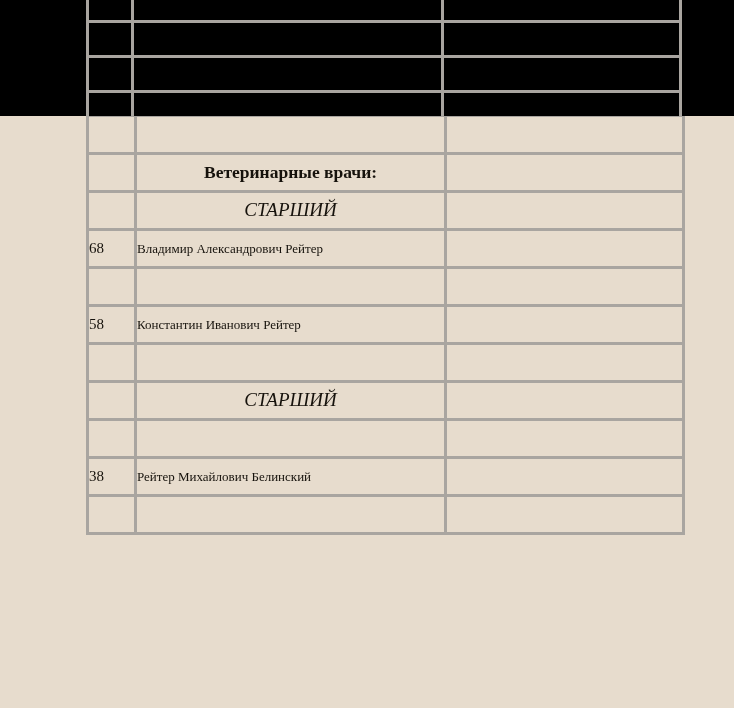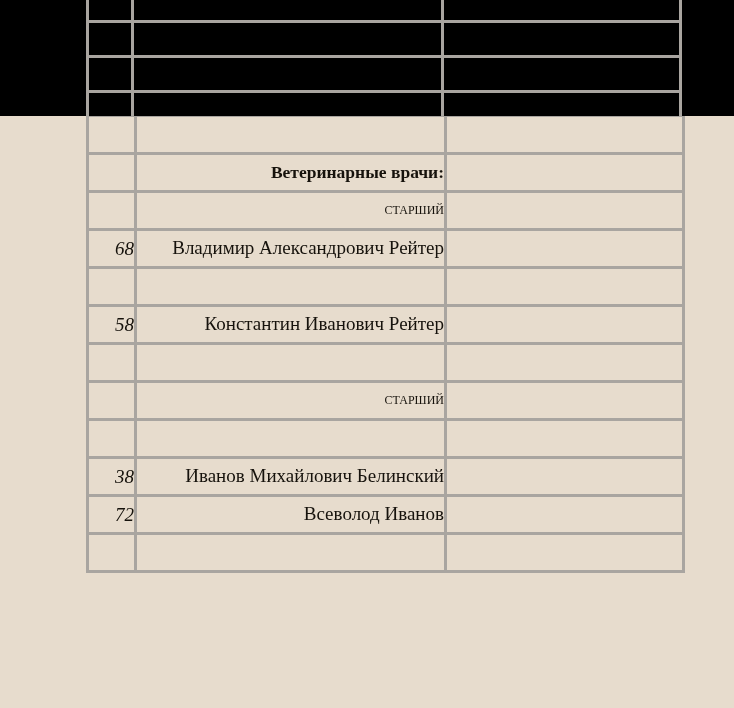--- a/index.html
+++ b/index.html
@@ -63,54 +63,53 @@
   #doc-table col.c-name  { width: 310px; }
   #doc-table col.c-extra { width: 238px; }
 
   #doc-table td {
     border: 3px solid #a9a5a0;
     height: 35px;
     padding: 0;
     vertical-align: middle;
     color: #16120c;
     background: #e7dccd;
-    text-align: right;
   }
 
   .cell-num {
     padding-left: 7px;
-    font-size: 19px;
+    font-size: 15px;
     text-align: left;
     line-height: 1.15;
-    font-style: italic;
   }
   .cell-name {
     padding-left: 7px;
     padding-right: 5px;
-    font-size: 19px;
+    font-size: 13px;
     line-height: 1.2;
     text-align: left;
   }
   .cell-extra { }
 
   
   .t-group {
     text-align: center;
     font-weight: bold;
     font-size: 17.5px;
     padding-left: 0;
     padding-right: 0;
     line-height: 1.25;
   }
   .t-rank {
     text-align: center;
     font-weight: normal;
-    font-size: 12px;
+    font-size: 19px;
     padding-left: 0;
     padding-right: 0;
+    font-style: italic;
   }
   .t-blank { }
 </style>
 </head>
 <body>
 
 <div id="page">
 
   <table id="doc-table">
     <colgroup>
@@ -174,26 +173,21 @@
           <td class="cell-name t-rank">СТАРШИЙ</td>
           <td class="cell-extra"></td>
         </tr>
         <tr>
           <td class="cell-num"></td>
           <td class="cell-name t-blank"></td>
           <td class="cell-extra"></td>
         </tr>
         <tr>
           <td class="cell-num">38</td>
-          <td class="cell-name">Иванов Михайлович Белинский</td>
-          <td class="cell-extra"></td>
-        </tr>
-        <tr>
-          <td class="cell-num">72</td>
-          <td class="cell-name">Всеволод Иванов</td>
+          <td class="cell-name">Рейтер Михайлович Белинский</td>
           <td class="cell-extra"></td>
         </tr>
         <tr>
           <td class="cell-num"></td>
           <td class="cell-name t-blank"></td>
           <td class="cell-extra"></td>
         </tr>
       </tbody>
   </table>
 

